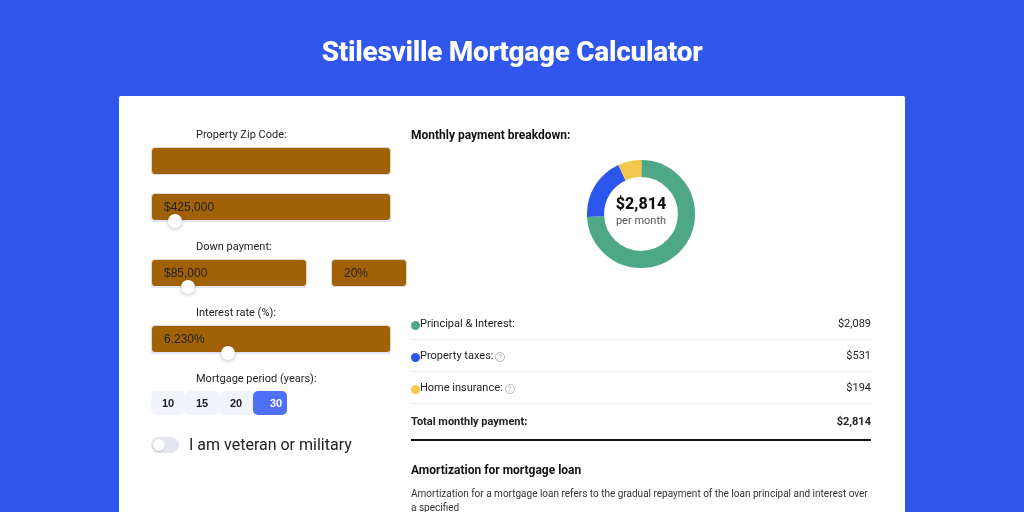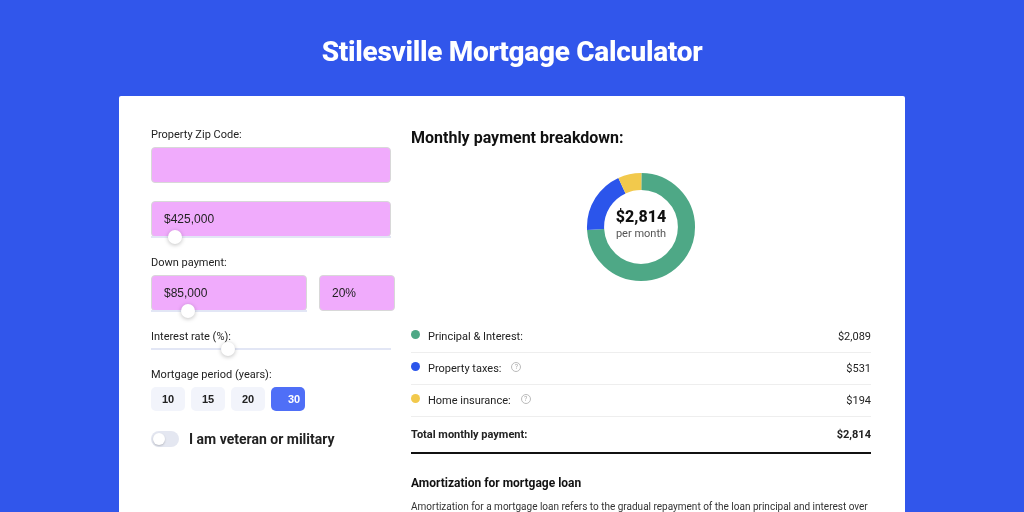--- a/index.html
+++ b/index.html
@@ -27,51 +27,52 @@
   gap: 20px;
   border-radius: 2px;
 }
 .left-col { width: 240px; }
 .right-col { width: 460px; }
 .lbl {
   font-size: 11px;
   color: #222;
   display: block;
   margin-bottom: 6px;
+  margin-left: 45px;
 }
 .fld { margin-bottom: 18px; }
 .inp {
   width: 100%;
-  height: 36px;
+  height: 28px;
   border: 1px solid #d8d8d8;
   border-radius: 4px;
   padding: 0 12px;
   font-size: 12px;
   color: #222;
-  background: #f0abfc;
-}
-.row { display: flex; gap: 12px; }
+  background: #a16207;
+}
+.row { display: flex; gap: 24px; }
 .inp-down { width: 156px; }
 .inp-pct { width: 76px; }
 .slider-track {
   position: relative;
   height: 2px;
   background: #e2e6f5;
   margin-top: -1px;
 }
 .slider-thumb {
   position: absolute;
   top: -6px;
   width: 14px;
   height: 14px;
   border-radius: 50%;
   background: #fff;
   box-shadow: 0 1px 4px rgba(0,0,0,.25);
 }
-.pills { display: flex; gap: 6px; }
+.pills { display: flex; gap: 0; }
 .pill {
   width: 34px;
   height: 24px;
   border-radius: 5px;
   background: #f2f4fb;
   font-size: 11px;
   font-weight: 600;
   color: #222;
   border: none;
   cursor: pointer;
@@ -89,26 +90,26 @@
   content: "";
   position: absolute;
   top: 2px;
   left: 2px;
   width: 12px;
   height: 12px;
   border-radius: 50%;
   background: #fff;
   box-shadow: 0 1px 2px rgba(0,0,0,.2);
 }
-.toggle-lbl { font-size: 14px; color: #222; font-weight: bold; }
+.toggle-lbl { font-size: 16px; color: #222; }
 .section-title {
-  font-size: 16px;
+  font-size: 12px;
   font-weight: 700;
   color: #111;
-  margin-bottom: 20px;
+  margin-bottom: 12px;
 }
 .donut-wrap {
   display: flex;
   justify-content: center;
   height: 132px;
   margin-bottom: 22px;
 }
 .donut-rel { position: relative; width: 120px; height: 120px; }
 .donut-center {
   position: absolute;
@@ -120,21 +121,21 @@
 .donut-sub { font-size: 11px; color: #555; margin-top: 1px; }
 .brk-row {
   display: flex;
   justify-content: space-between;
   align-items: center;
   padding: 9px 0;
   border-bottom: 1px solid #eee;
   font-size: 11px;
   color: #222;
 }
-.brk-left { display: flex; align-items: flex-start; gap: 8px; }
+.brk-left { display: flex; align-items: flex-end; }
 .dot { width: 9px; height: 9px; border-radius: 50%; }
 .dot.green { background: #4ea886; }
 .dot.blue  { background: #2b55eb; }
 .dot.yellow{ background: #f2c94c; }
 .brk-row.total { font-weight: 700; border-bottom: 2px solid #111; padding: 11px 0; }
 .info-ic {
   width: 10px; height: 10px;
   border-radius: 50%;
   border: 1px solid #bbb;
   display: inline-flex;
@@ -174,20 +175,21 @@
         <input class="inp inp-down" value="$85,000" style="">
         <input class="inp inp-pct" value="20%" style="">
       </div>
       <div class="slider-track" style="width:156px">
         <div class="slider-thumb" style="left: 19%;"></div>
       </div>
     </div>
 
     <div class="fld">
       <label class="lbl">Interest rate (%):</label>
+      <input class="inp" value="6.230%" style="">
       <div class="slider-track">
         <div class="slider-thumb" style="left: 29%;"></div>
       </div>
     </div>
 
     <div class="fld">
       <label class="lbl">Mortgage period (years):</label>
       <div class="pills">
         <button class="pill">10</button>
         <button class="pill">15</button>

